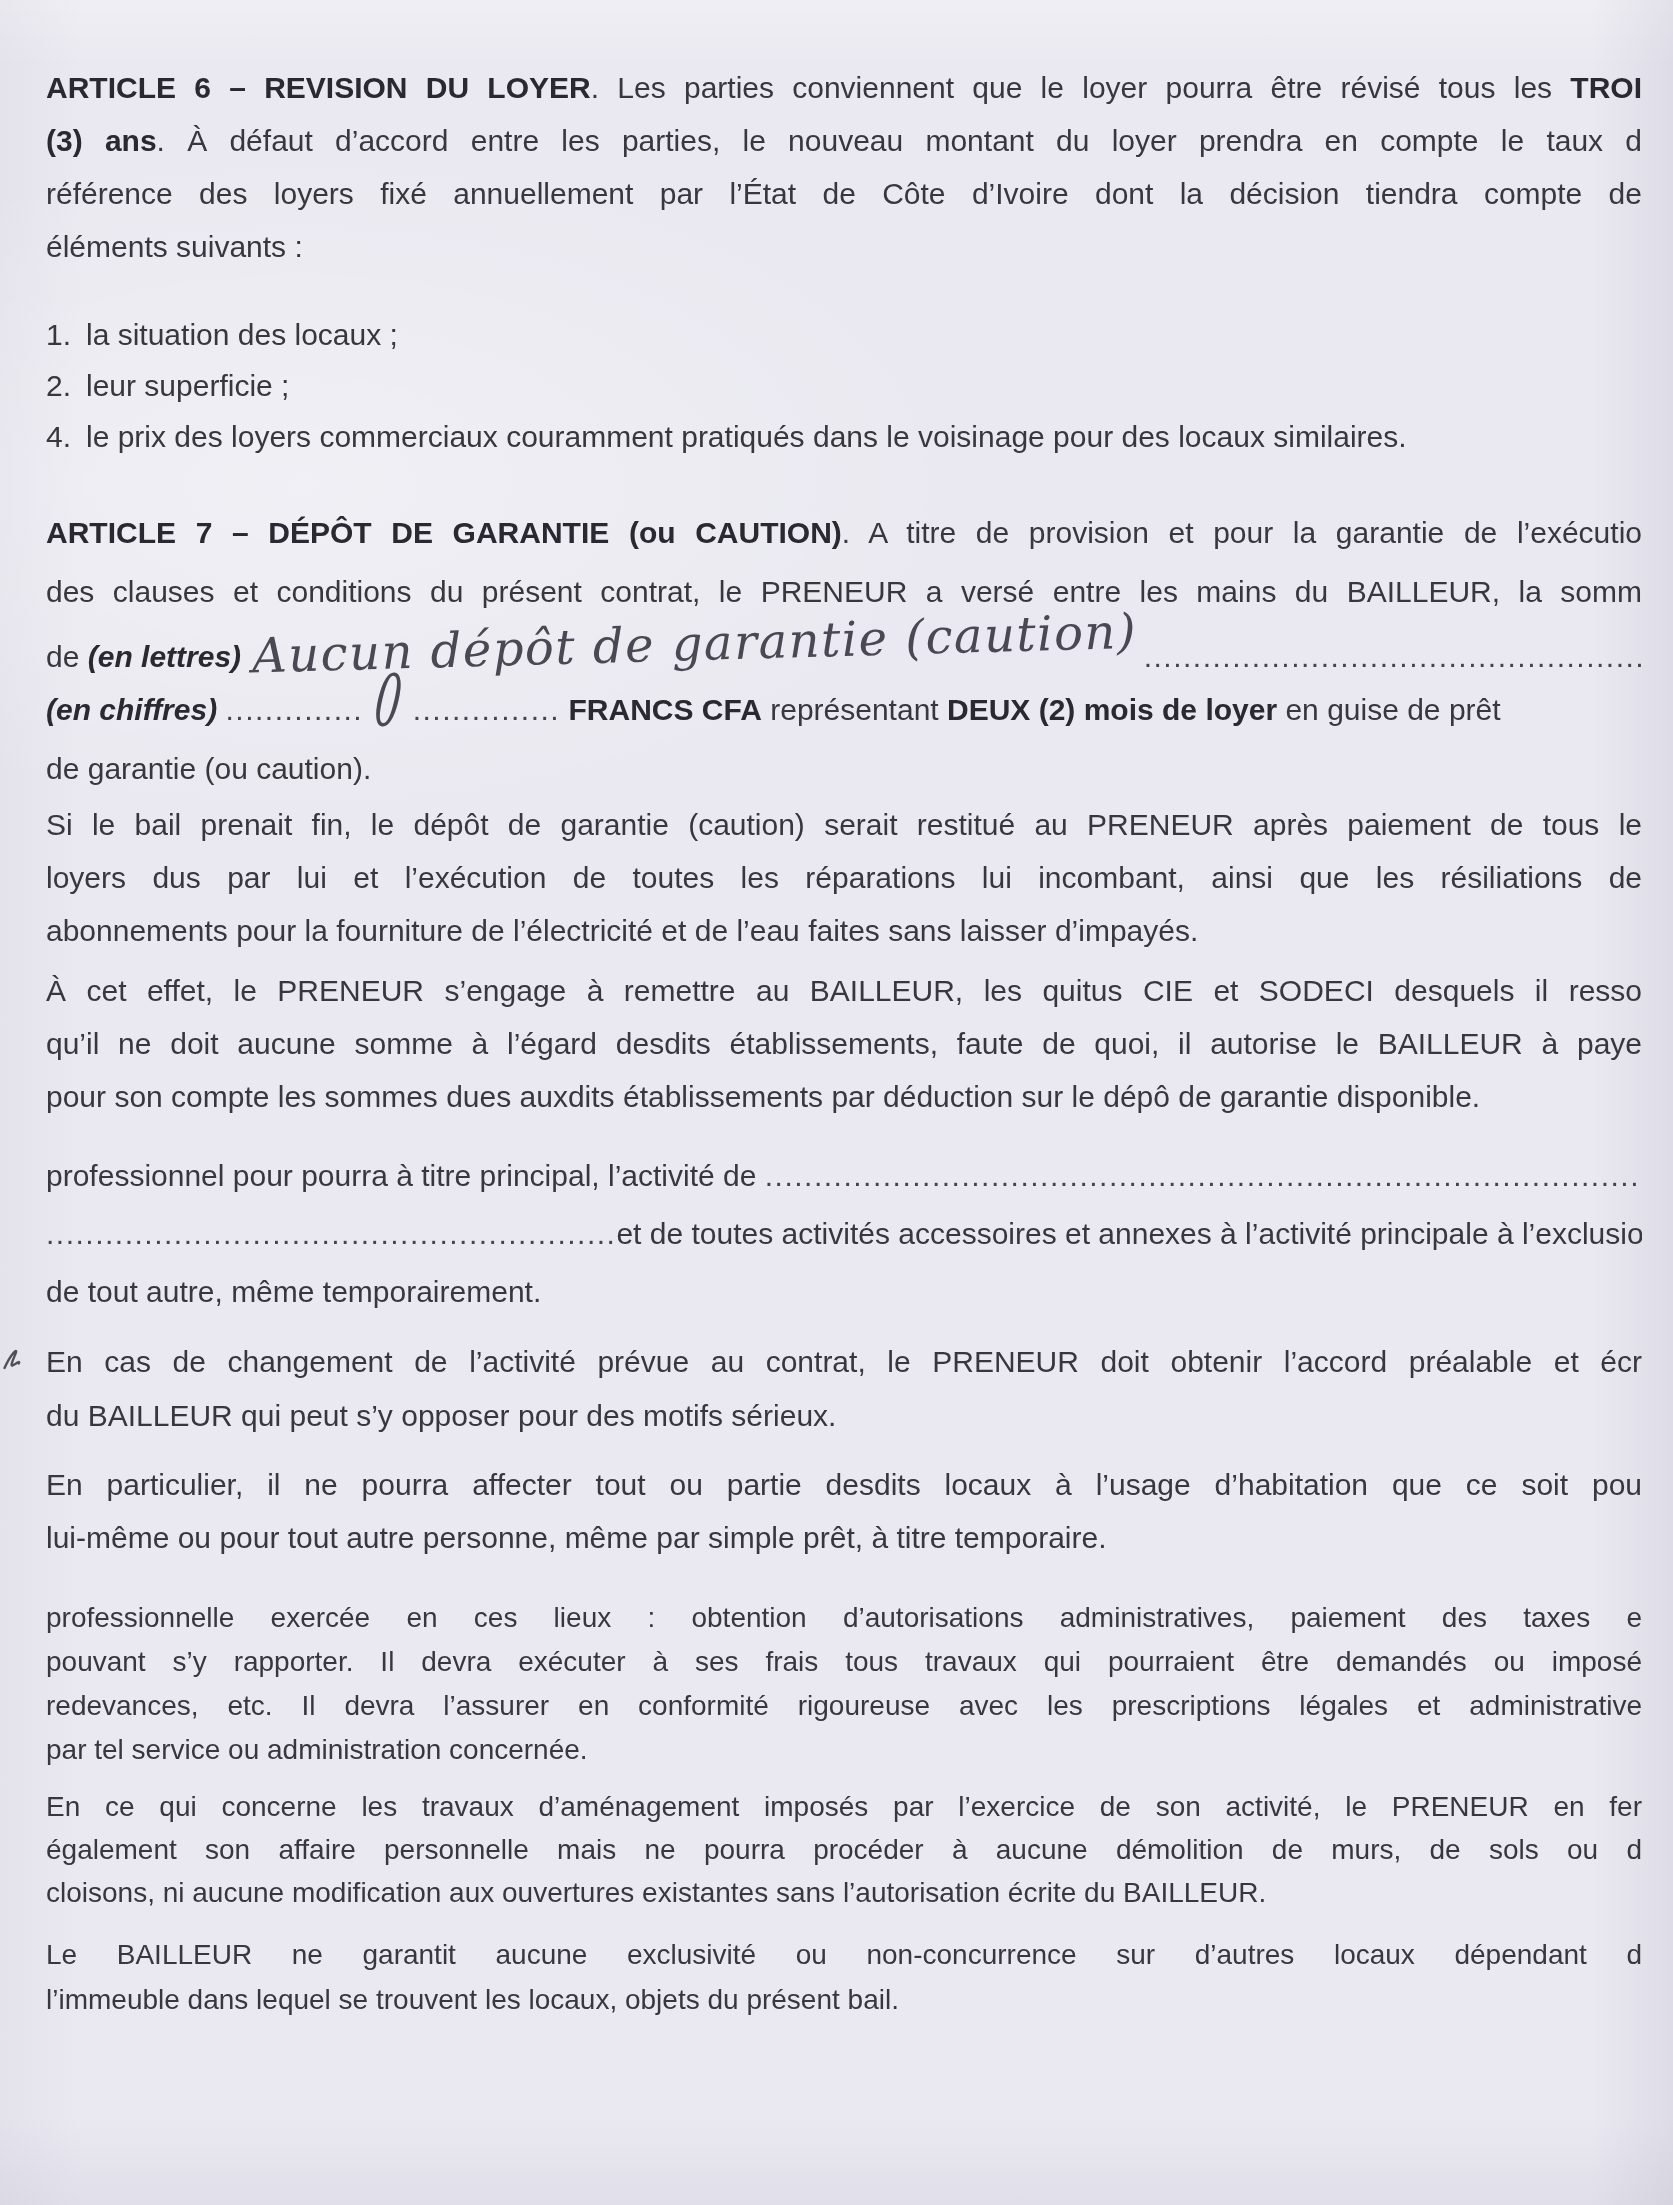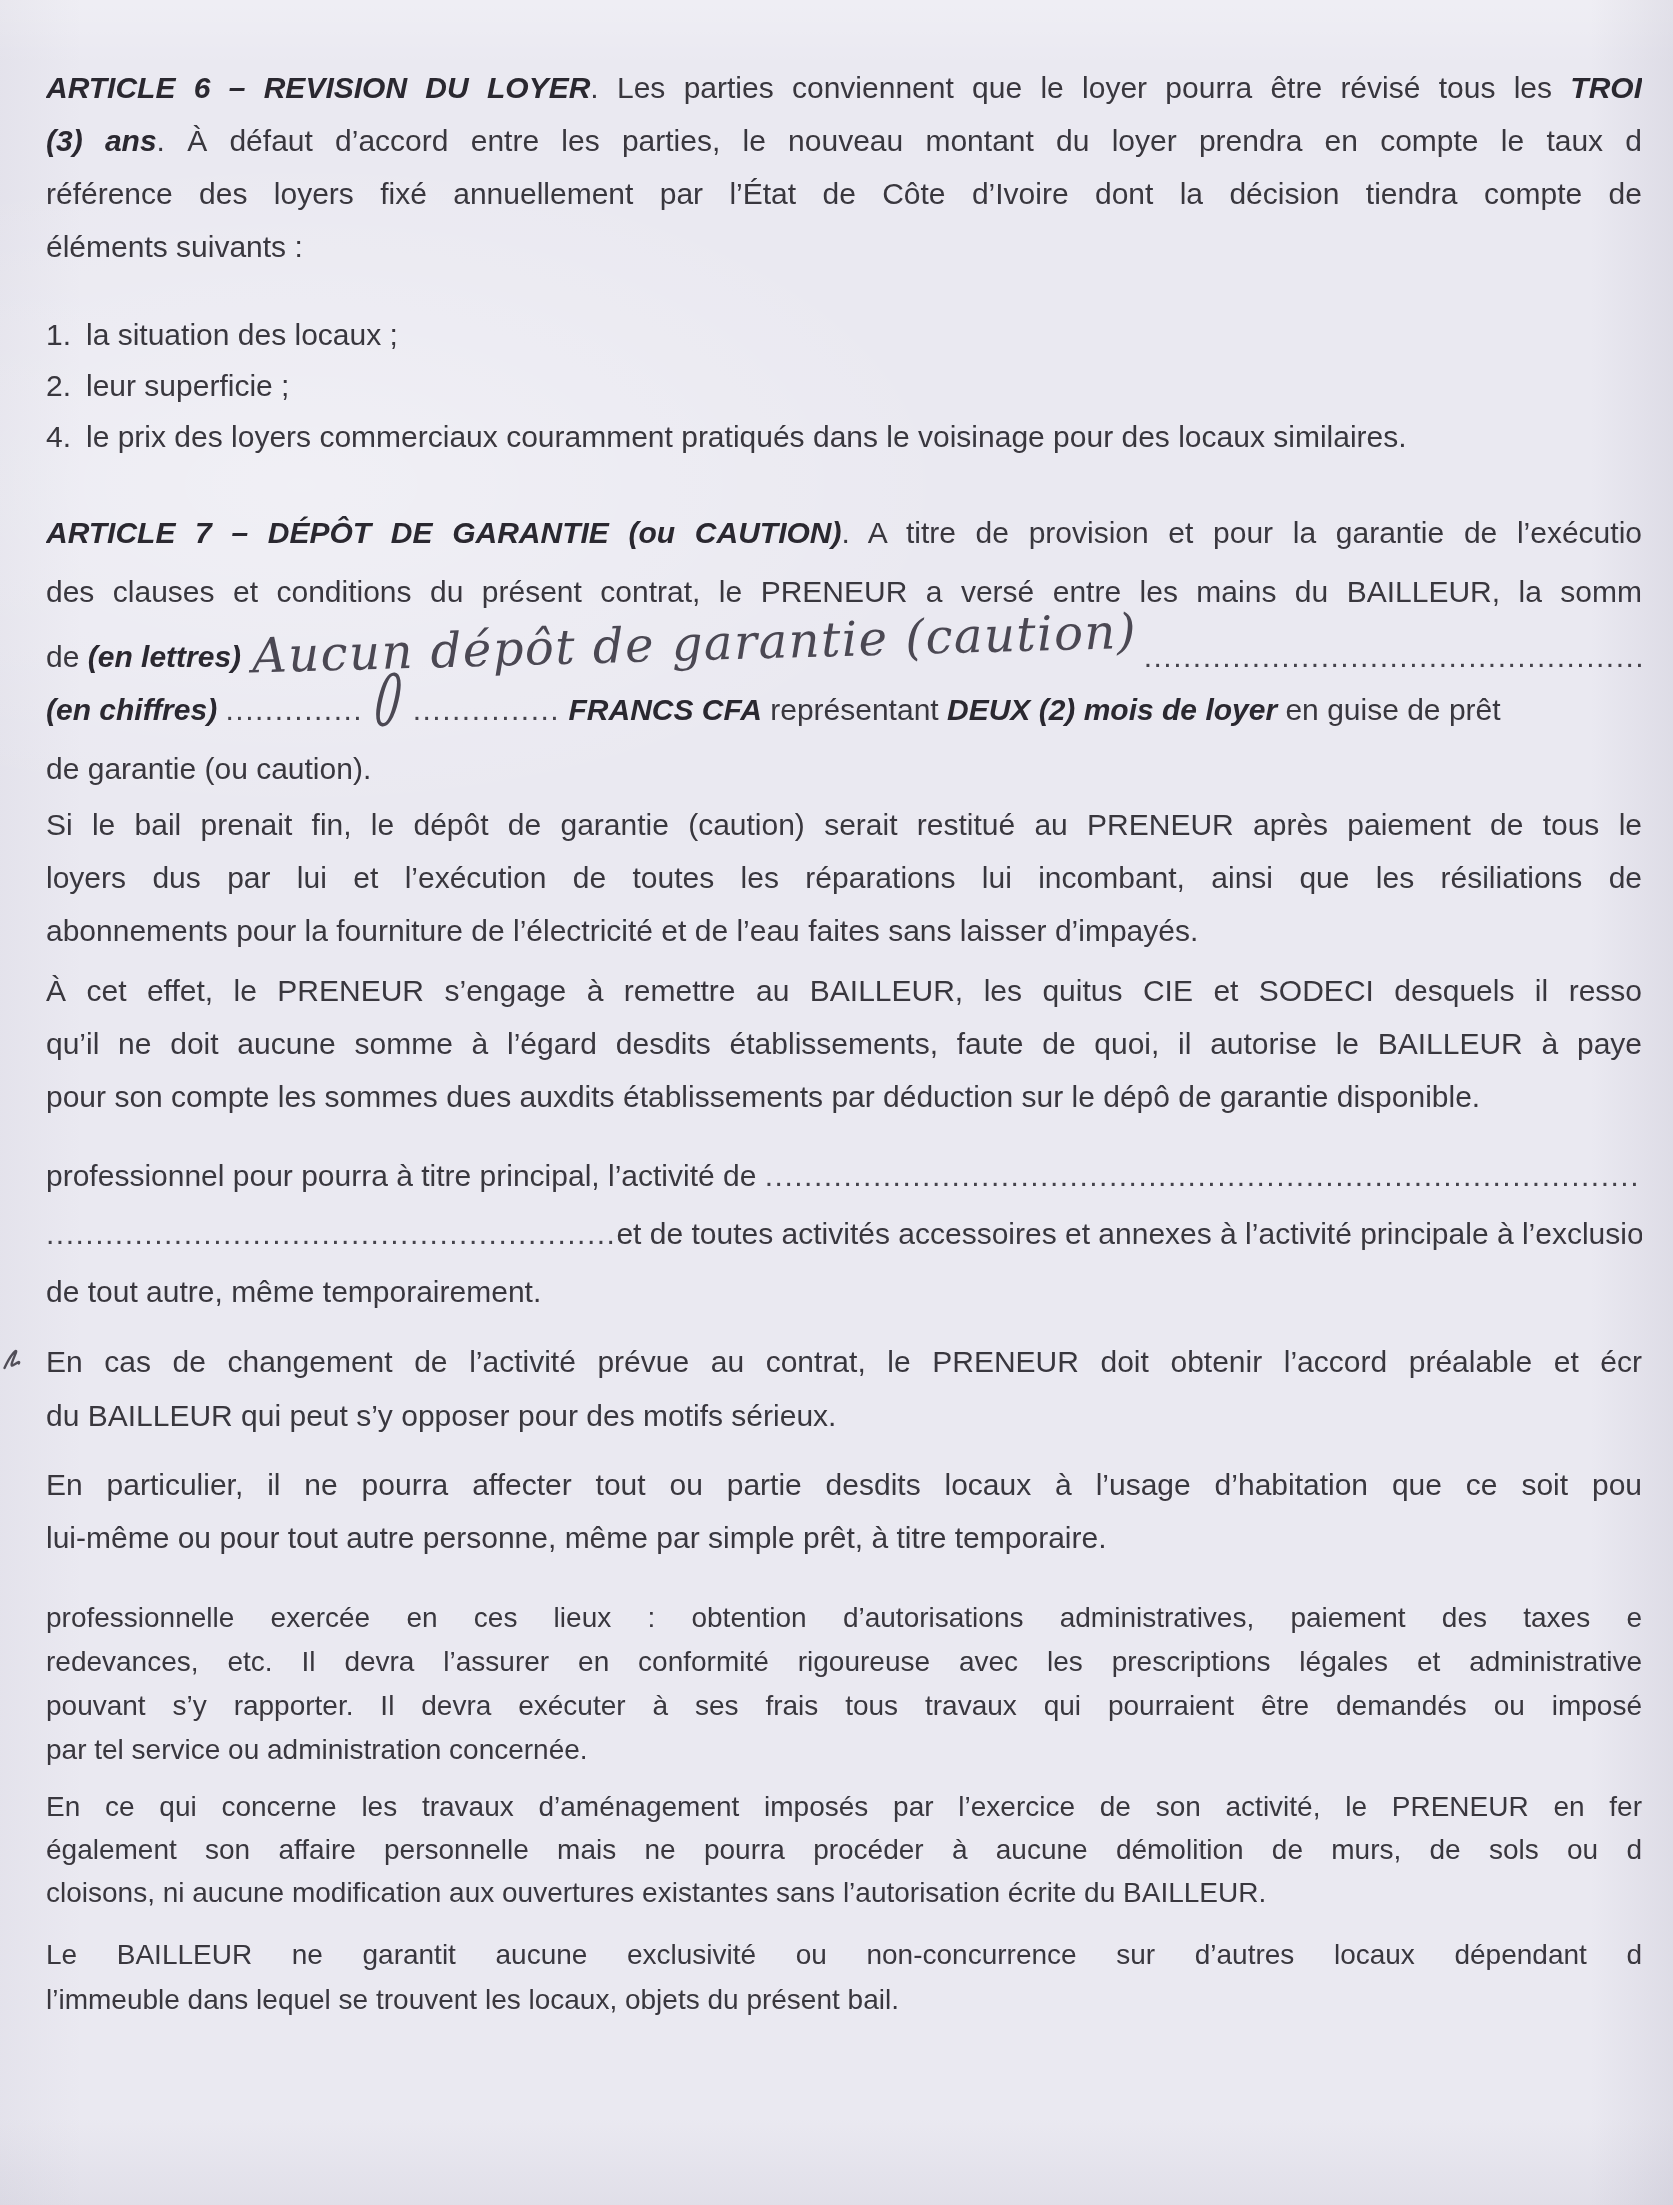--- a/index.html
+++ b/index.html
@@ -23,21 +23,21 @@
   }
   .block{ font-size:var(--fs, 30px); }
   .line{
     height:var(--lh,52px);
     line-height:var(--lh,52px);
     overflow:hidden;
     white-space:nowrap;
   }
   .line.full{ text-align:justify; text-align-last:justify; }
   .line.hw-line{ overflow:visible; }
-  .b{ font-weight:700; color:#2a2830;font-style:italic; }
+  .b{ font-weight:700; color:#2a2830; }
   .i{ font-style:italic; }
   .num{ display:inline-block; width:40px; }
   .dots{ letter-spacing:1.5px; color:#45434b; }
   .hw{
     display:inline-block;
     font-family:"DejaVu Serif", serif;
     font-style:italic;
     font-size:48px;
     color:#4b4853;
     letter-spacing:1.5px;
@@ -117,22 +117,22 @@
       <div class="block s-encas">
         <div class="line full"><span>En cas de changement de l’activité prévue au contrat, le PRENEUR doit obtenir l’accord préalable et écr</span></div>
         <div class="line"><span>du BAILLEUR qui peut s’y opposer pour des motifs sérieux.</span></div>
       </div>
       <div class="block s-enpart">
         <div class="line full"><span>En particulier, il ne pourra affecter tout ou partie desdits locaux à l’usage d’habitation que ce soit pou</span></div>
         <div class="line"><span>lui-même ou pour tout autre personne, même par simple prêt, à titre temporaire.</span></div>
       </div>
       <div class="block s-pren">
         <div class="line full"><span>professionnelle exercée en ces lieux : obtention d’autorisations administratives, paiement des taxes e</span></div>
+        <div class="line full"><span>pouvant s’y rapporter. Il devra exécuter à ses frais tous travaux qui pourraient être demandés ou imposé</span></div>
         <div class="line full"><span>redevances, etc. Il devra l’assurer en conformité rigoureuse avec les prescriptions légales et administrative</span></div>
-        <div class="line full"><span>pouvant s’y rapporter. Il devra exécuter à ses frais tous travaux qui pourraient être demandés ou imposé</span></div>
         <div class="line"><span>par tel service ou administration concernée.</span></div>
       </div>
       <div class="block s-ence">
         <div class="line full"><span>En ce qui concerne les travaux d’aménagement imposés par l’exercice de son activité, le PRENEUR en fer</span></div>
         <div class="line full"><span>également son affaire personnelle mais ne pourra procéder à aucune démolition de murs, de sols ou d</span></div>
         <div class="line"><span>cloisons, ni aucune modification aux ouvertures existantes sans l’autorisation écrite du BAILLEUR.</span></div>
       </div>
       <div class="block s-bail">
         <div class="line full"><span>Le BAILLEUR ne garantit aucune exclusivité ou non-concurrence sur d’autres locaux dépendant d</span></div>
         <div class="line"><span>l’immeuble dans lequel se trouvent les locaux, objets du présent bail.</span></div>

